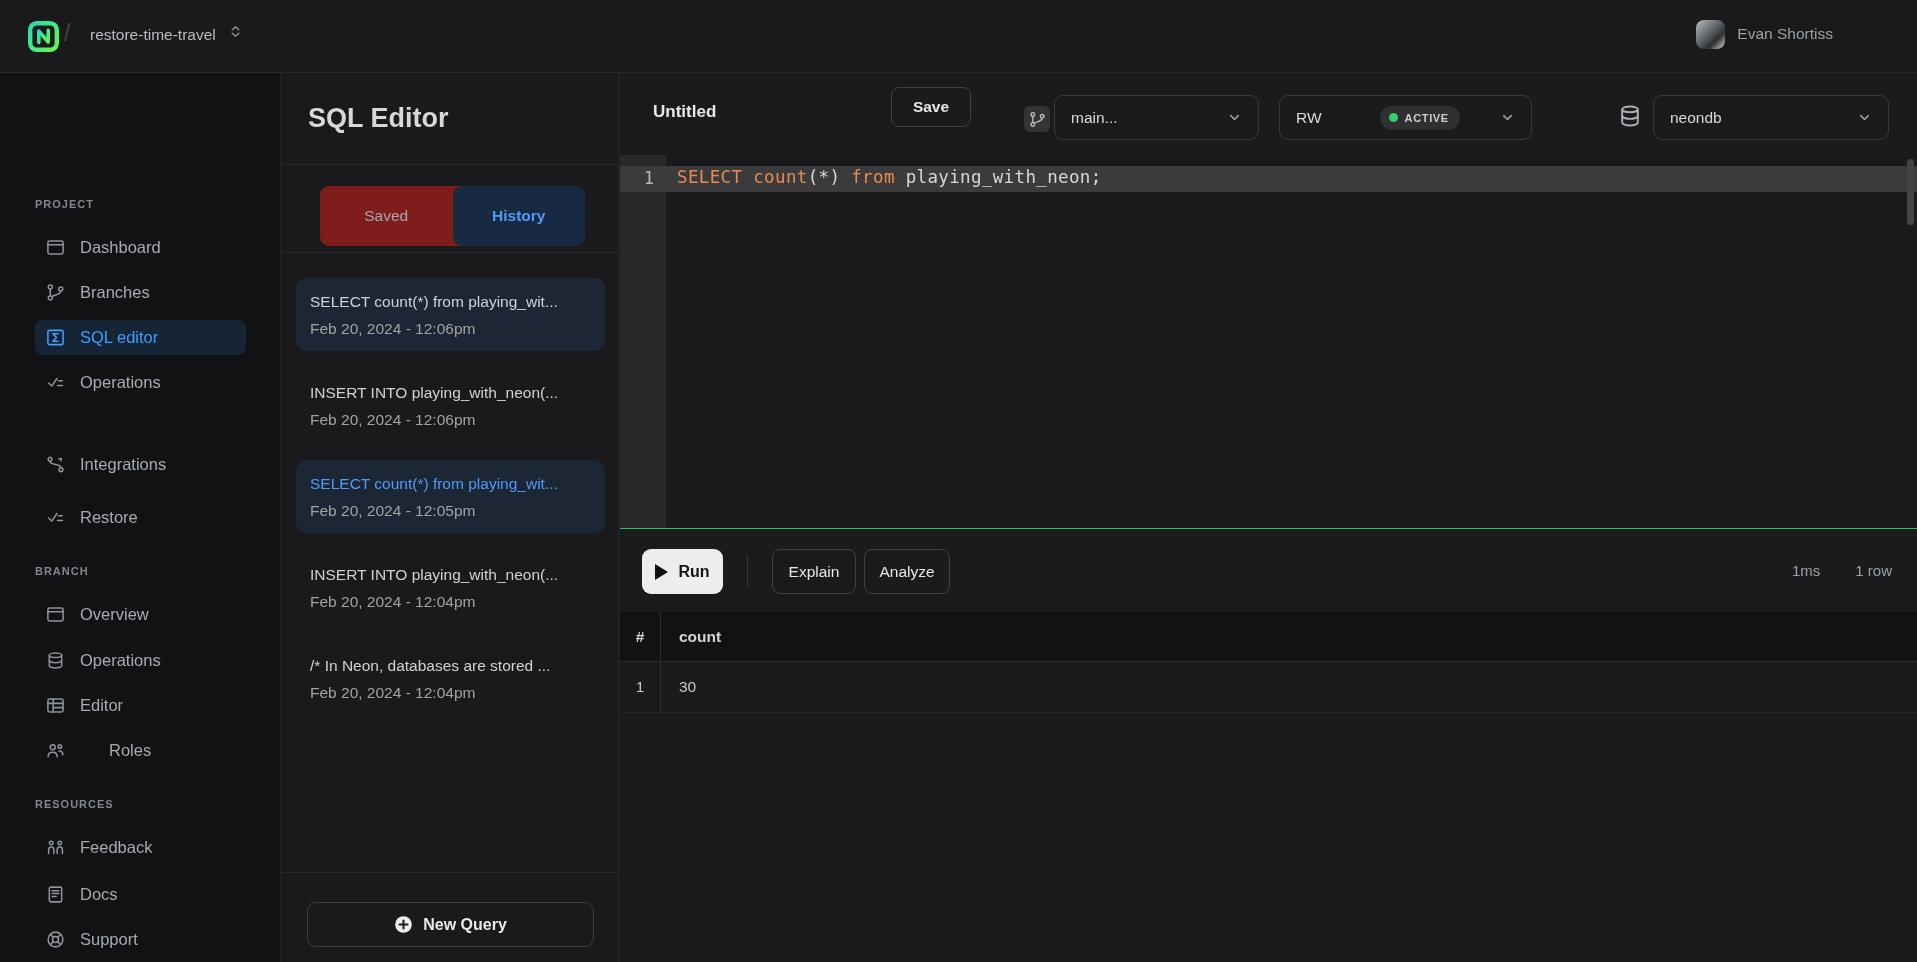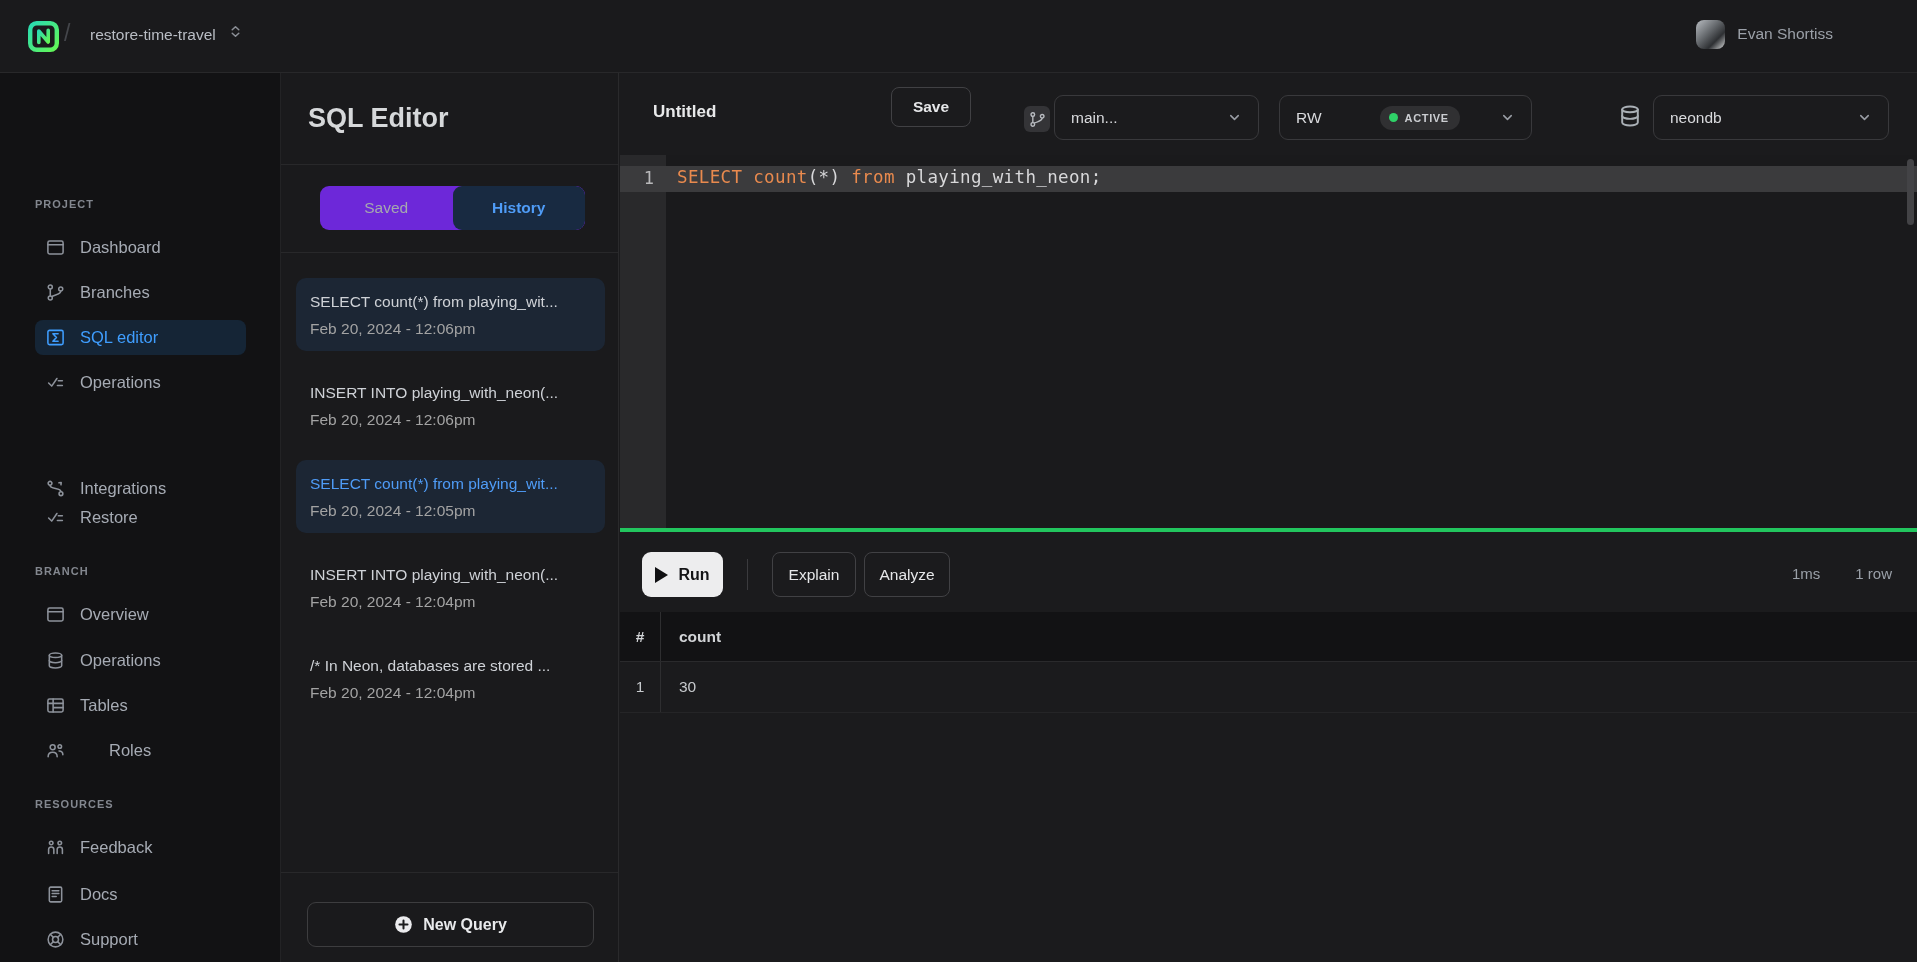--- a/index.html
+++ b/index.html
@@ -27,21 +27,21 @@
   .nav-item svg { width:19px; height:19px; stroke:#8d929b; stroke-width:1.3;
                   fill:none; stroke-linecap:round; stroke-linejoin:round; flex:none; }
   .nav-item.active { background:#152536; color:#3f9eff; }
   .nav-item.active svg { stroke:#3f9eff; }
 
   
   #qpanel { left:280px; top:73px; width:339px; height:889px; background:#1a1a1c;
             border-left:1px solid #232325; border-right:1px solid #2a2a2c; }
   .qp-title { left:27px; top:30px; font-size:27px; font-weight:700; color:#d6d8da; }
   .qp-div { left:0; width:100%; height:1px; background:#28282a; }
-  .seg { left:39px; top:113px; width:265px; height:44px; background:#6d28d9; border-radius:9px;
+  .seg { left:39px; top:113px; width:265px; height:60px; background:#7f1d1d; border-radius:9px;
          display:flex; overflow:hidden; }
   .seg-btn { flex:1; display:flex; align-items:center; justify-content:center;
              font-size:15.5px; color:#a6a9ae; cursor:pointer; border-radius:9px; }
   .seg-btn.active { background:#182a41; color:#4f9cf7; font-weight:600; }
   .hist-item { left:15px; width:309px; border-radius:10px; padding:15px 14px 13px 14px; cursor:pointer; }
   .hist-item.hl { background:#1c2634; }
   .hist-q { font-size:15.5px; color:#cfd2d7; white-space:nowrap; overflow:hidden; }
   .hist-item.sel .hist-q { color:#4f9cf7; }
   .hist-t { font-size:15.5px; color:#a3a3a3; margin-top:9px; white-space:nowrap; }
   .newq-btn { left:26px; top:829px; width:287px; height:45px; border:1px solid #3d3d3f;
@@ -82,21 +82,21 @@
   .active-line { left:0; top:11px; width:1297px; height:26px; background:#3b3b3d; }
   .line-no { left:0; top:13px; width:34px; text-align:right; font-family:"DejaVu Sans Mono", monospace;
              font-size:17px; color:#b8b8ba; }
   .code-line { left:57px; top:12px; font-family:"DejaVu Sans Mono", monospace; font-size:17.5px;
                letter-spacing:.02em; white-space:pre; }
   .tok-kw { color:#e98a4e; }
   .tok-pl { color:#d8d8da; }
   .vscroll { right:3px; top:4px; width:7px; height:66px; background:#434346; border-radius:4px; }
 
   
-  #run-bar { left:0; top:455px; width:1297px; height:84px; border-top:4px solid #22c55e; }
+  #run-bar { left:0; top:455px; width:1297px; height:84px; border-top:1px solid #22c55e; }
   .run-btn { left:22px; top:20px; width:81px; height:45px; background:#ededee; border:none;
              border-radius:9px; display:flex; align-items:center; justify-content:center; gap:10px;
              font-size:16px; font-weight:600; color:#141416; cursor:pointer; font-family:inherit; }
   .play { width:0; height:0; border-left:13px solid #101012; border-top:8px solid transparent;
           border-bottom:8px solid transparent; }
   .run-sep { left:127px; top:27px; width:1px; height:31px; background:#3b3b3e; }
   .explain-btn { left:152px; top:20px; width:84px; height:45px; }
   .analyze-btn { left:244px; top:20px; width:86px; height:45px; }
   .stats { right:25px; top:33px; display:flex; gap:35px; font-size:15px; color:#9aa0a8; }
 
@@ -173,21 +173,21 @@
     <span>SQL editor</span>
   </div>
   <div class="abs nav-item" style="top:292px;">
     <svg viewBox="0 0 16 16">
         <path d="M2.2 8.4 L4.8 11 L9.2 4.6"></path>
         <path d="M10.4 6.6 H13.8"></path>
         <path d="M9.6 10.6 H13.8"></path>
       </svg>
     <span>Operations</span>
   </div>
-  <div class="abs nav-item" style="top:398px;text-align:center;">
+  <div class="abs nav-item" style="top:374px;text-align:center;">
     <svg viewBox="0 0 16 16">
         <circle cx="3.4" cy="3.6" r="1.6"></circle>
         <circle cx="12.6" cy="12.4" r="1.6"></circle>
         <path d="M3.4 5.4 C3.4 8.6 12.6 7.4 12.6 10.6"></path>
         <path d="M10.9 3.2 L12.8 3 L12.6 4.9"></path>
       </svg>
     <span>Integrations</span>
   </div>
   <div class="abs nav-item" style="top:427px;">
     <svg viewBox="0 0 16 16">
@@ -213,21 +213,21 @@
         <path d="M2.8 3.6 V12.4 C2.8 13.4 5.1 14.3 8 14.3 C10.9 14.3 13.2 13.4 13.2 12.4 V3.6"></path>
         <path d="M2.8 8 C2.8 9 5.1 9.9 8 9.9 C10.9 9.9 13.2 9 13.2 8"></path>
       </svg>
     <span>Operations</span>
   </div>
   <div class="abs nav-item" style="top:615px;">
     <svg viewBox="0 0 16 16">
         <rect x="1.6" y="2.6" width="12.8" height="10.8" rx="1.4"></rect>
         <path d="M1.6 6.2 H14.4 M6 2.6 V13.4 M6 9.8 H14.4"></path>
       </svg>
-    <span>Tables</span>
+    <span>Editor</span>
   </div>
   <div class="abs nav-item" style="top:660px;gap:44px;">
     <svg viewBox="0 0 16 16">
         <circle cx="5.6" cy="5.2" r="2.1"></circle>
         <path d="M1.8 13.2 C1.8 10.6 3.6 9.4 5.6 9.4 C7.6 9.4 9.4 10.6 9.4 13.2"></path>
         <circle cx="11.6" cy="4.6" r="1.5"></circle>
         <path d="M11 8.4 C13 8.4 14.2 9.6 14.2 11.6"></path>
       </svg>
     <span>Roles</span>
   </div>

